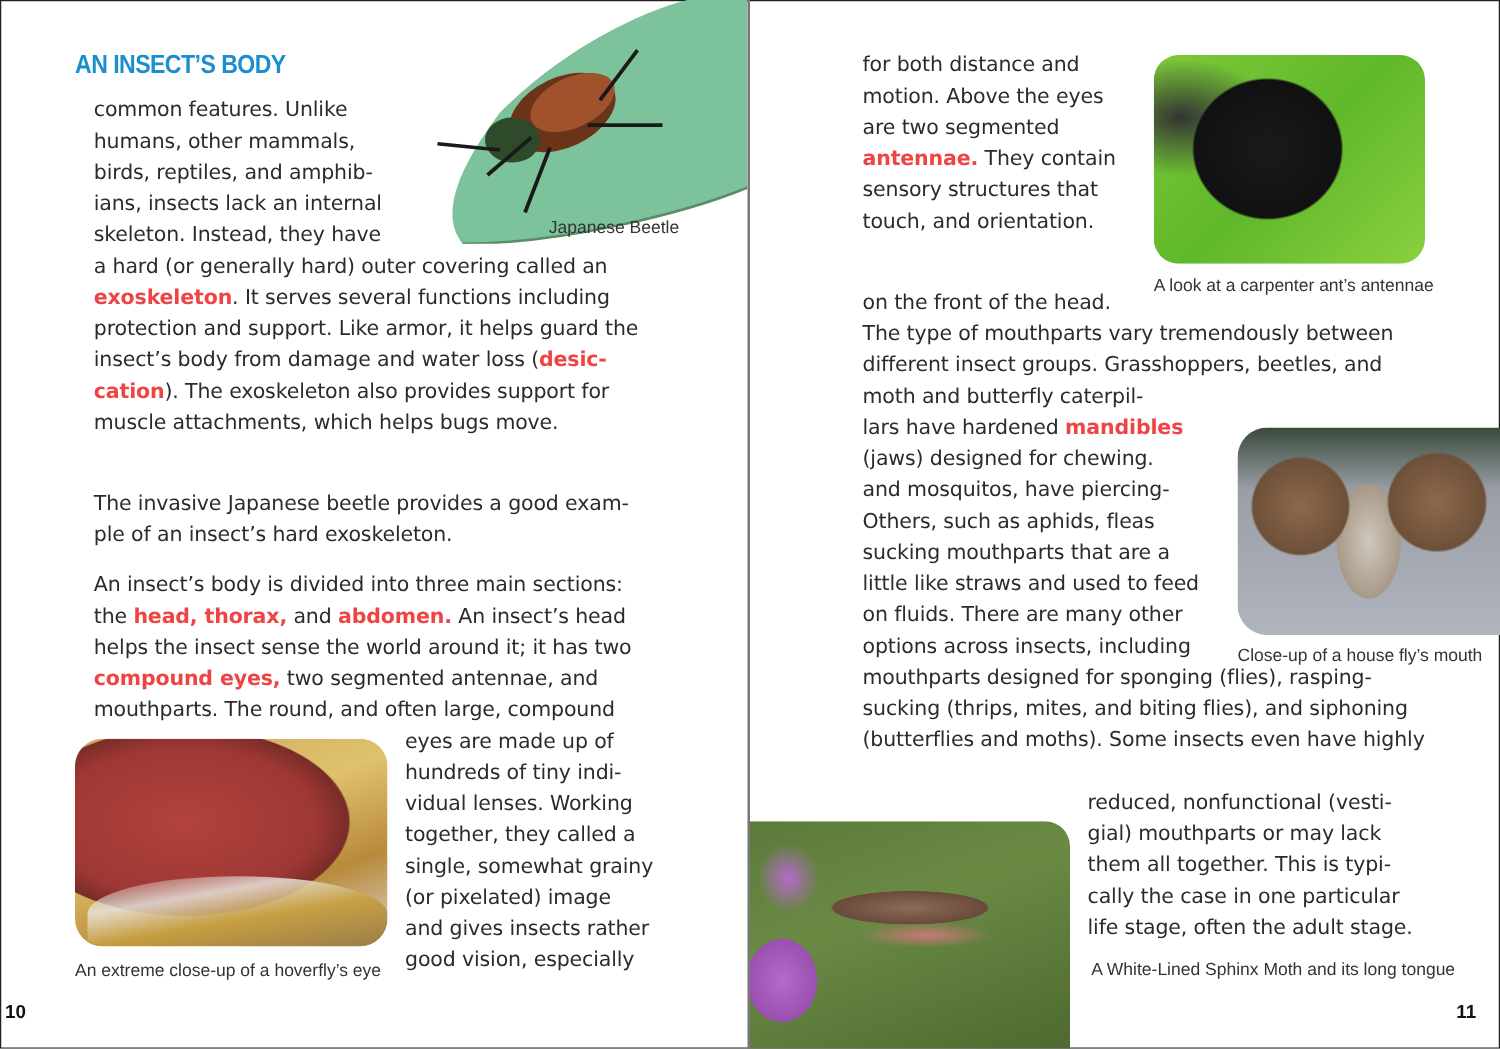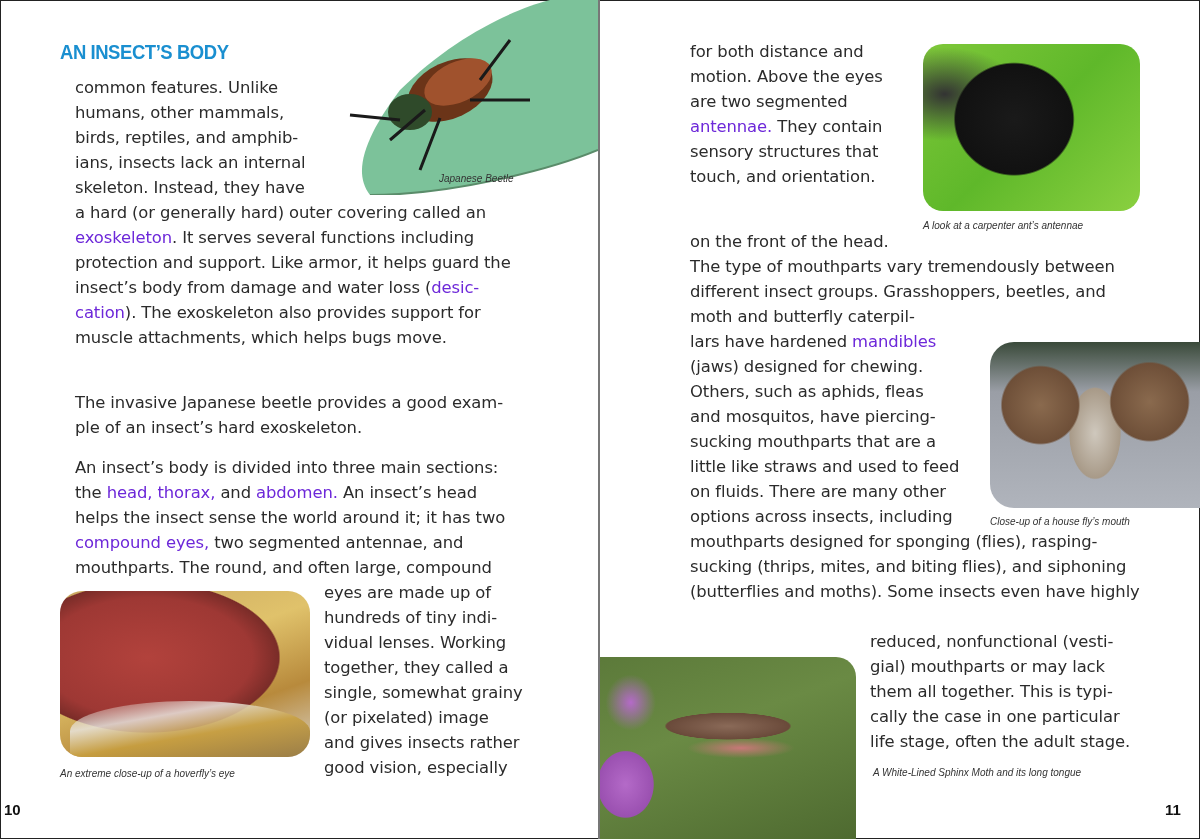--- a/index.html
+++ b/index.html
@@ -7,22 +7,22 @@
          font-family:"DejaVu Sans", sans-serif; color:#2a2a2a; }
   .frame { position:absolute; left:0; top:0; width:1198px; height:837px; border:1px solid #222; }
   .spine { position:absolute; left:598px; top:0; width:2px; height:839px; background:#777; }
   .page { position:absolute; top:0; height:839px; }
   .left { left:0; width:598px; }
   .right { left:600px; width:712px; }
 
   .heading { position:absolute; left:60px; top:40px; font-family:"Liberation Sans", sans-serif;
              font-weight:bold; font-size:21px; color:#1a8fd0; letter-spacing:-0.5px; transform:scaleX(0.88); transform-origin:left; }
   .txt { position:absolute; font-size:16.4px; line-height:25px; letter-spacing:-0.1px; white-space:nowrap; color:#2b2b2b; }
-  .txt b { font-weight:normal; color:#6d28d9; }
-  .cap { position:absolute; font-family:"Liberation Sans", sans-serif; font-size:10px; color:#333; white-space:nowrap;font-style:italic; }
+  .txt b { font-weight:bold; color:#ef4444; }
+  .cap { position:absolute; font-family:"Liberation Sans", sans-serif; font-size:14px; color:#333; white-space:nowrap; }
   .pnum { position:absolute; top:801px; font-family:"Liberation Sans", sans-serif; font-weight:bold; font-size:15px; color:#111; }
 
   .photo { position:absolute; overflow:hidden; }
   
   .leaf { position:absolute; left:330px; top:0; width:268px; height:195px; }
   
   .hover { left:60px; top:591px; width:250px; height:166px; border-radius:22px;
            background: radial-gradient(ellipse 70% 60% at 35% 40%, #b2423c 0%, #9e3834 60%, #7a2c28 75%, transparent 76%),
                        linear-gradient(160deg, #c9a760 0%, #e0c26b 40%, #b88a3c 70%, #d9d3c8 100%); }
   .hover .rim { position:absolute; left:10px; top:110px; width:240px; height:60px;
@@ -122,22 +122,22 @@
     <div>touch, and orientation.</div>
   </div>
 
   <div class="txt" style="left:90px; top:229px;">
     <div>on the front of the head.</div>
     <div>The type of mouthparts vary tremendously between</div>
     <div>different insect groups. Grasshoppers, beetles, and</div>
     <div>moth and butterfly caterpil-</div>
     <div><span>lars have hardened </span><b>mandibles</b></div>
     <div>(jaws) designed for chewing.</div>
+    <div>and mosquitos, have piercing-</div>
     <div>Others, such as aphids, fleas</div>
-    <div>and mosquitos, have piercing-</div>
     <div>sucking mouthparts that are a</div>
     <div>little like straws and used to feed</div>
     <div>on fluids. There are many other</div>
     <div>options across insects, including</div>
     <div>mouthparts designed for sponging (flies), rasping-</div>
     <div>sucking (thrips, mites, and biting flies), and siphoning</div>
     <div>(butterflies and moths). Some insects even have highly</div>
   </div>
 
   <div class="txt" style="left:270px; top:629px;">

